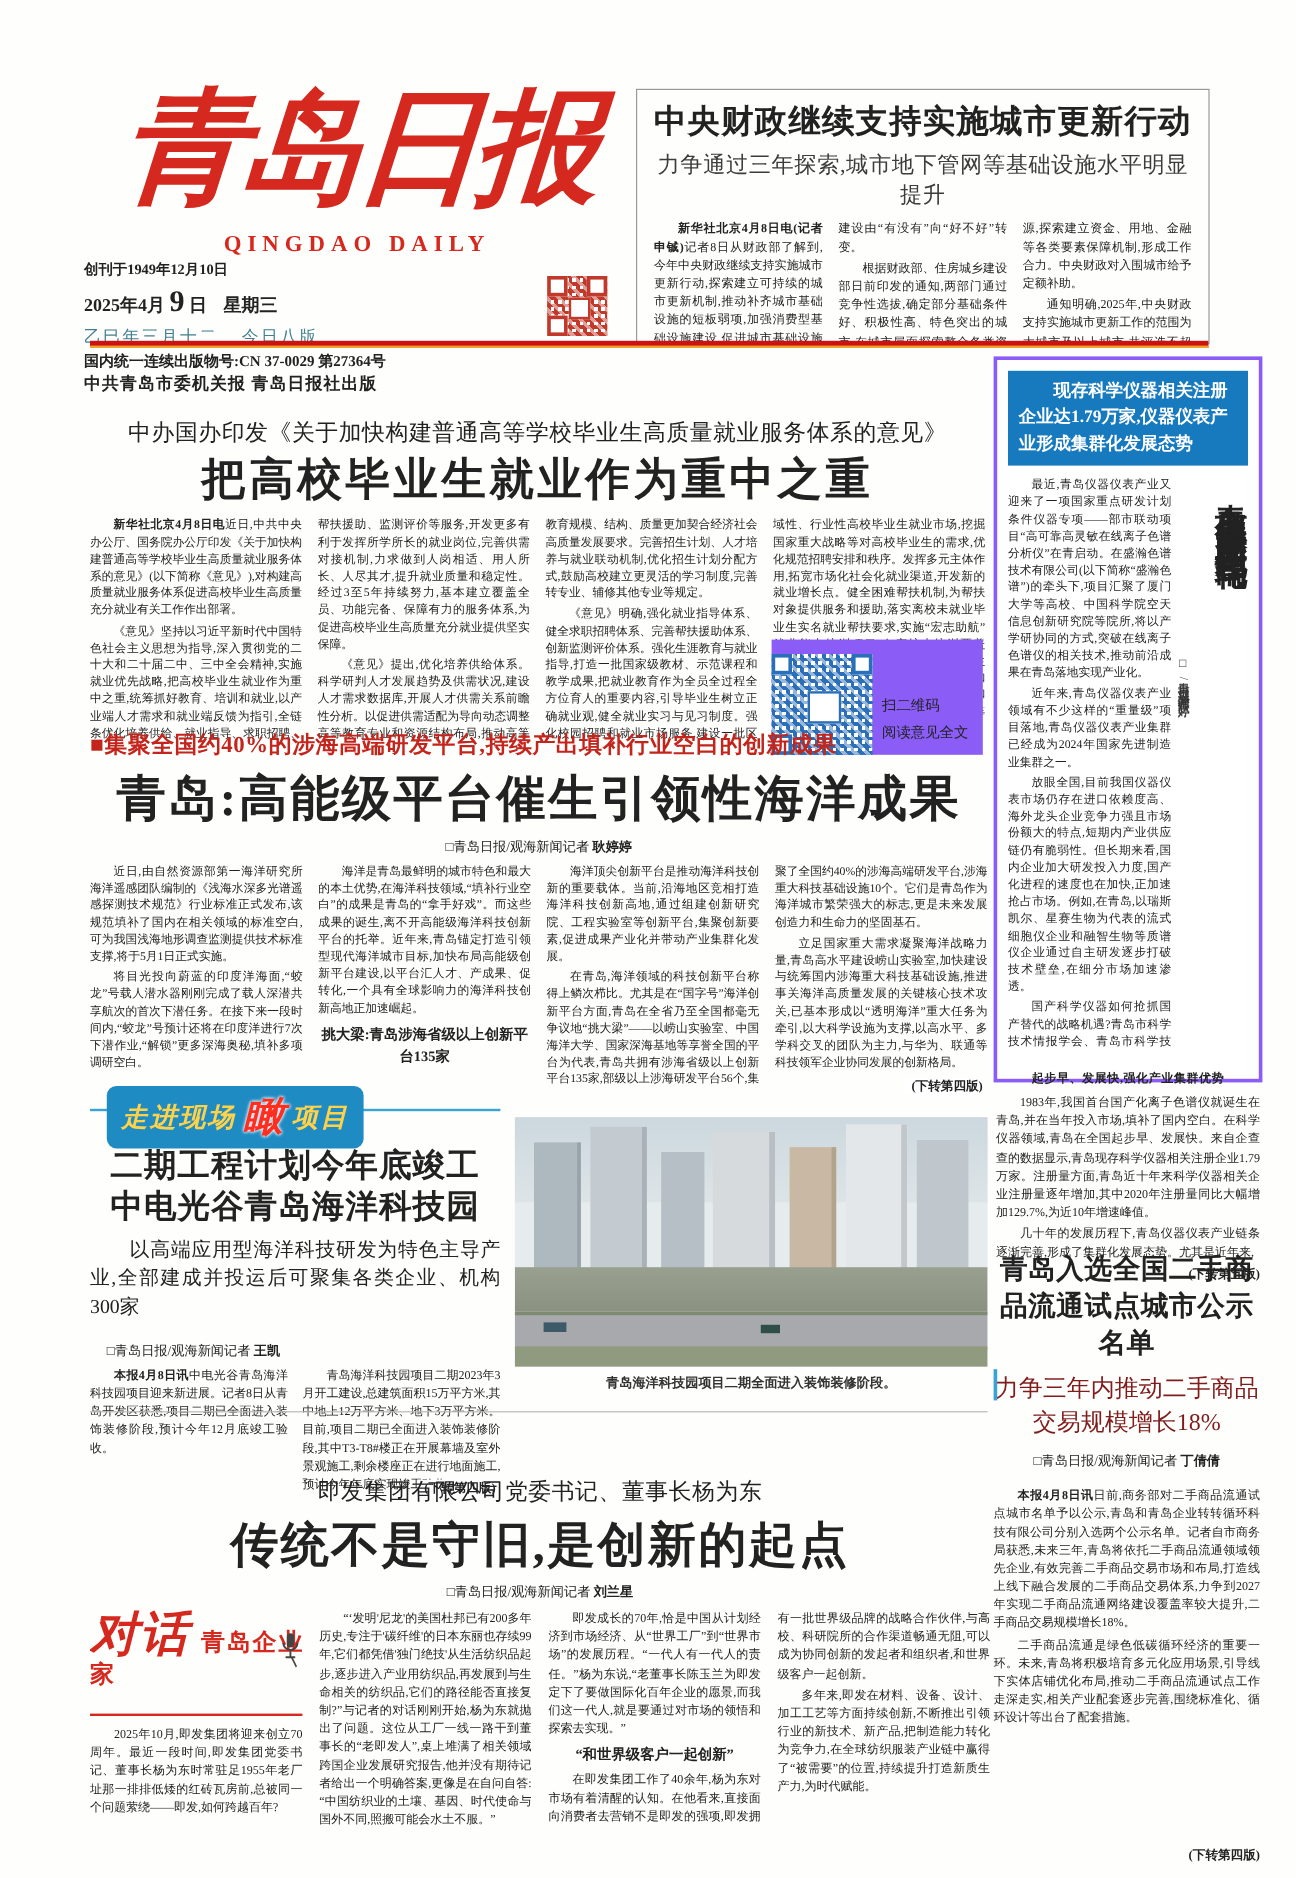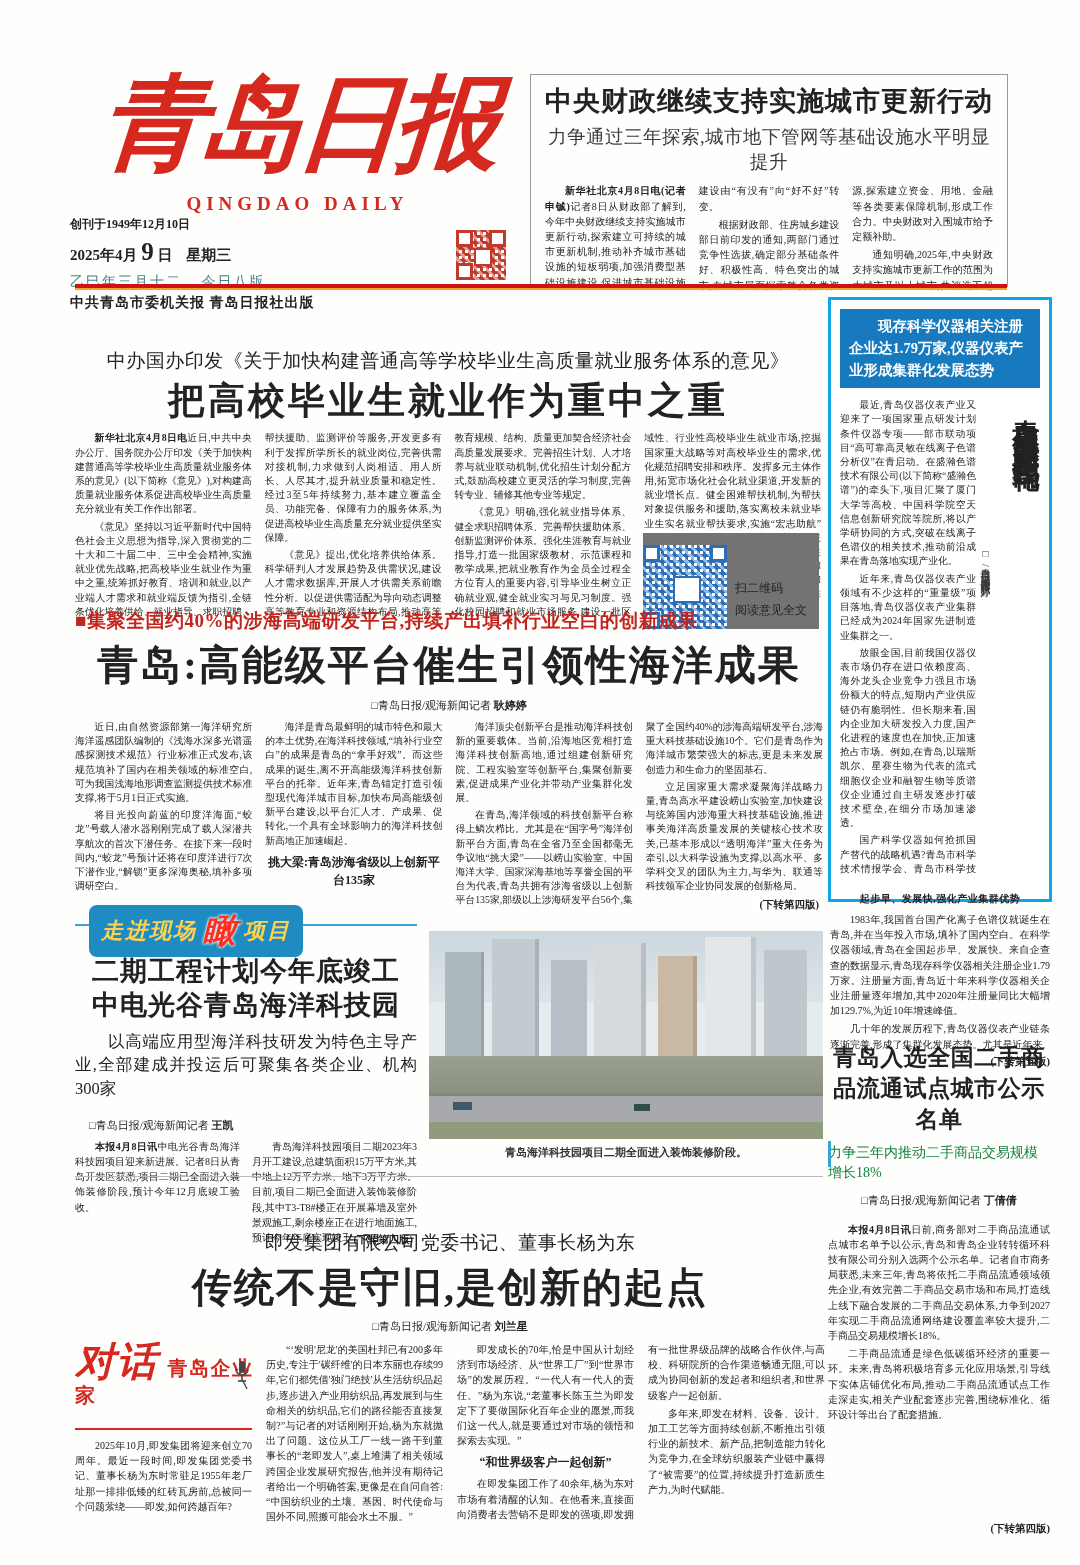--- a/index.html
+++ b/index.html
@@ -35,36 +35,36 @@
   .qr .logo{position:absolute;left:36%;top:36%;width:28%;height:28%;background:#fff;border:2px solid currentColor;}
   
   .topbox{border:1.5px solid #9a9a9a;padding:10px 14px 8px;}
   .topbox-h1{font-size:27px;font-weight:bold;text-align:center;letter-spacing:1px;line-height:1.2;}
   .topbox-h2{font-size:18.5px;text-align:center;color:#3c3c3c;margin-top:7px;letter-spacing:.5px;}
   .cols3{column-count:3;column-gap:13px;margin-top:9px;height:122px;overflow:hidden;}
   
   .kicker{font-size:19px;text-align:center;letter-spacing:.5px;margin-top:46px;}
   .main-h1{font-size:37px;font-weight:bold;text-align:center;letter-spacing:3px;margin-top:6px;line-height:1.12;}
   .cols4{column-count:4;column-gap:13px;height:200px;overflow:hidden;position:relative;}
-  .qr-row{position:absolute;right:2px;bottom:2px;width:176px;height:96px;background:#737373;display:flex;align-items:flex-end;gap:8px;}
+  .qr-row{position:absolute;right:2px;bottom:2px;width:176px;height:96px;background:#8b5cf6;display:flex;align-items:flex-end;gap:8px;}
   .qr-cap{font-size:12px;line-height:1.8;padding-bottom:8px;}
   
-  .redbox{border:3px solid #0ea5e9;background:#fff;padding:9px;}
+  .redbox{border:3px solid #8b5cf6;background:#fff;padding:9px;}
   .bluehead{background:#1779be;color:#fff;padding:7px 9px;}
   .bluehead p{margin:0;font-size:14.5px;font-weight:bold;line-height:1.5;text-indent:2em;}
   .inst-flex{display:flex;margin-top:10px;height:478px;overflow:hidden;}
   .inst-text{flex:1;overflow:hidden;}
   .inst-text p.bp{font-size:9.8px;line-height:1.45;}
   .v-byline{writing-mode:vertical-rl;font-size:10px;letter-spacing:1px;padding-top:150px;width:16px;color:#333;}
   .v-headline{writing-mode:vertical-rl;font-size:27px;font-weight:bold;letter-spacing:3px;line-height:1.1;
               width:44px;text-align:left;margin-left:4px;}
   .sub-center{font-size:10px;font-weight:bold;text-align:center;letter-spacing:.5px;}
   
   .sh-h1{font-size:23px;font-weight:bold;text-align:center;line-height:1.35;letter-spacing:.5px;}
-  .sh-h2{font-size:14px;text-align:left;line-height:1.45;margin-top:8px;color:#15803d;}
+  .sh-h2{font-size:20px;text-align:center;line-height:1.45;margin-top:8px;color:#7f1d1d;}
   
   .marine-kicker{color:#c3251d;font-size:19px;font-weight:bold;letter-spacing:.5px;}
   .marine-h1{font-size:41px;font-weight:bold;text-align:center;letter-spacing:2px;margin-top:4px;}
   .inline-sub{font-size:12px;font-weight:bold;text-align:center;margin:5px 0;line-height:1.5;break-inside:avoid;}
   .cols4b{column-count:4;column-gap:13px;height:192px;overflow:hidden;position:relative;margin-top:7px;}
   .cols4b p.bp,.cols4 p.bp{font-size:9.8px;line-height:1.45;}
   .jump-abs{position:absolute;right:4px;bottom:0;background:#fff;padding-left:6px;}
   
   .badge-wrap{position:relative;height:42px;}
   .badge-rule{position:absolute;left:0;right:0;top:19px;height:2px;background:#3aa3d6;}
@@ -100,20 +100,21 @@
     <div class="mast-line mast-date">
       <span>2025年4月</span>
       <span class="big">9</span>
       <span>日</span>
       <span style="margin-left:10px">星期三</span>
     </div>
     <div class="mast-line mast-lunar">
       <span>乙巳年三月十二</span>
       <span style="margin-left:14px">今日八版</span>
     </div>
+    <div class="mast-line mast-issue">国内统一连续出版物号:CN 37-0029 第27364号</div>
     <div class="mast-line mast-org">中共青岛市委机关报 青岛日报社出版</div>
   </div>
 
   <div class="abs qr" style="left:456px;top:230px;width:50px;height:50px;color:#c0392b;">
     <i class="eye tl"></i>
       <i class="eye tr"></i>
       <i class="eye bl"></i>
       <i class="logo"></i>
   </div>
 

